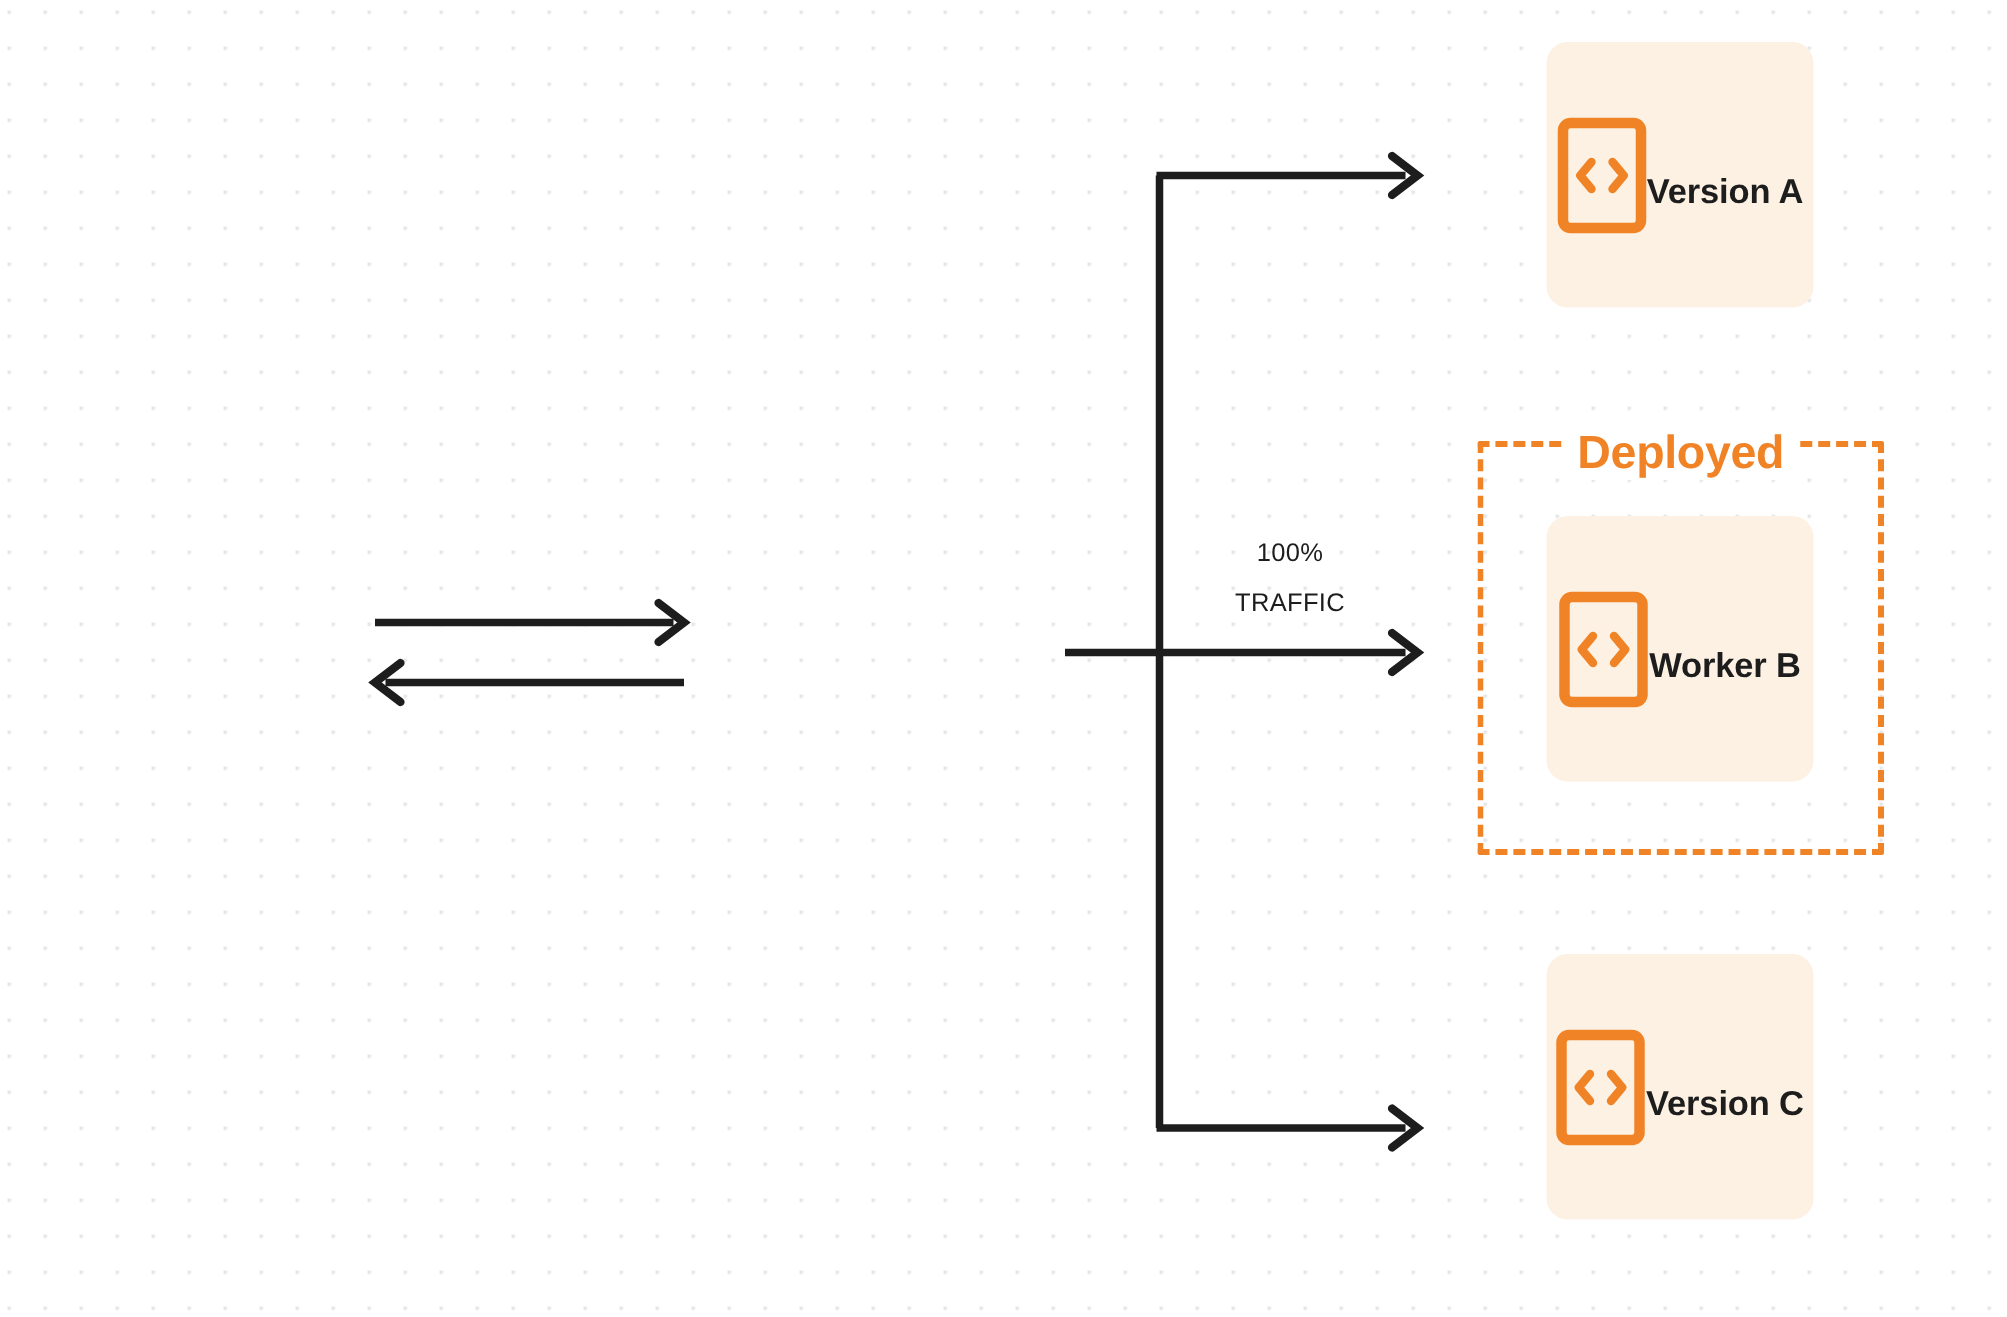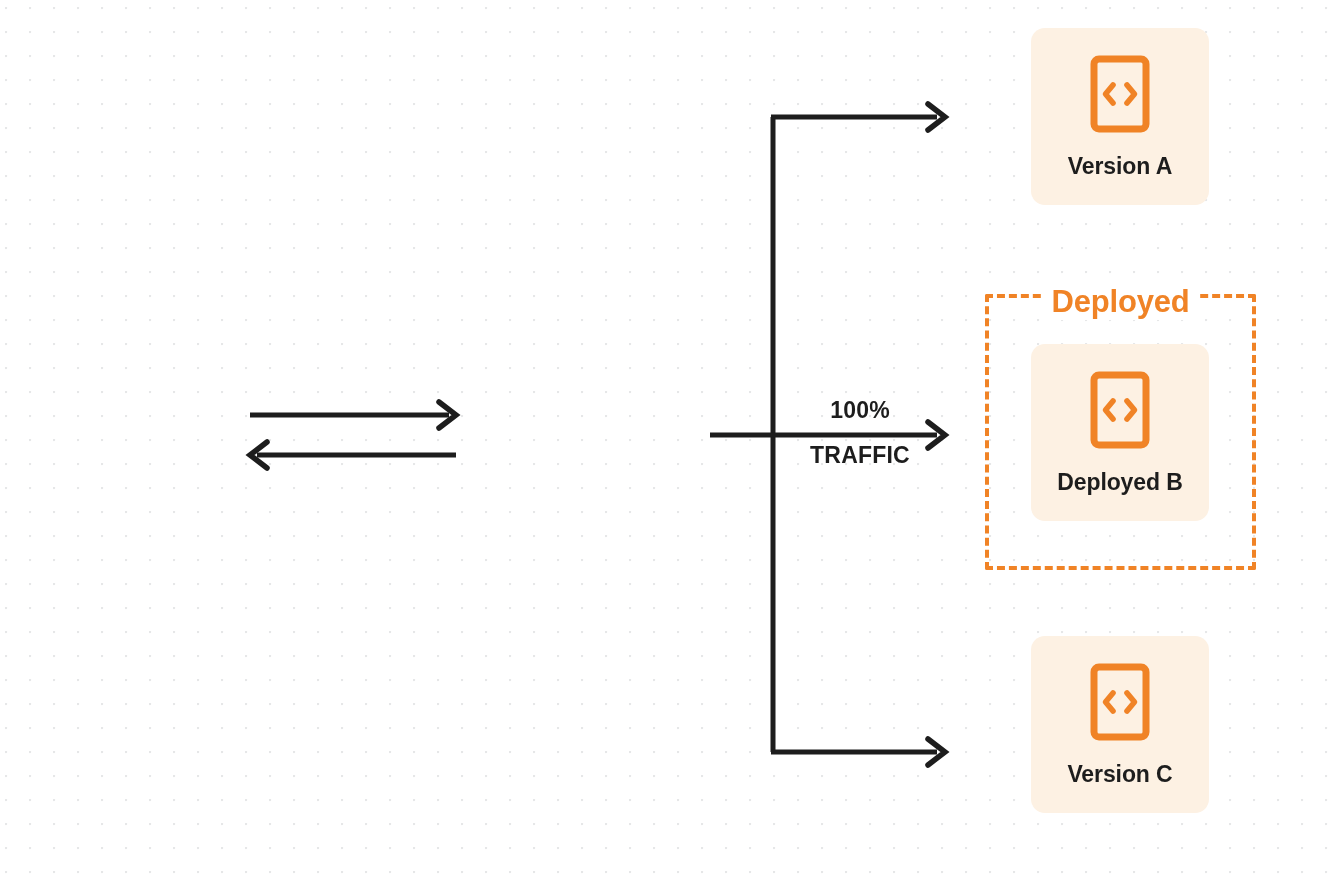--- a/index.html
+++ b/index.html
@@ -23,21 +23,21 @@
     background-image: radial-gradient(circle at 1px 1px, #e6e7e8 1.35px, rgba(255,255,255,0) 1.6px);
     background-size: 24px 24px;
     background-position: 5px 7px;
   }
 
   
   .node {
     position: absolute;
     box-sizing: border-box;
     display: flex;
-    flex-direction: column;
+    flex-direction: row;
     align-items: center;
     justify-content: center;
     border-radius: 14px;
   }
 
   .node-label {
     font-size: 23px;
     font-weight: 700;
     color: #1d1d1d;
     letter-spacing: -0.1px;
@@ -118,25 +118,24 @@
   }
 
   
   #traffic-label {
     position: absolute;
     left: 790px;
     top: 352px;
     width: 140px;
     text-align: center;
     color: #1d1d1d;
-    font-size: 23px;
-    font-weight: 700;
+    font-size: 17px;
+    font-weight: 400;
     line-height: 1.95;
     letter-spacing: 0.2px;
-    margin-top: 36px;
   }
   #traffic-label span { display: block; }
 </style>
 </head>
 <body>
 
 <div id="canvas">
 
   <svg id="connectors" viewBox="0 0 1338 878" width="1338" height="878" aria-hidden="true">
     <defs>
@@ -191,21 +190,21 @@
   </div>
 
   <div class="node version-node" id="version-b-node">
     <span class="icon-wrap">
       <svg width="60" height="78" viewBox="0 0 60 78" aria-hidden="true">
         <rect x="4" y="4" width="52" height="70" rx="5" ry="5" fill="none" stroke="#f08326" stroke-width="7"></rect>
         <path d="M 23 30 L 15.5 39 L 23 48" fill="none" stroke="#f08326" stroke-width="5.6" stroke-linecap="round" stroke-linejoin="round"></path>
         <path d="M 37 30 L 44.5 39 L 37 48" fill="none" stroke="#f08326" stroke-width="5.6" stroke-linecap="round" stroke-linejoin="round"></path>
       </svg>
     </span>
-    <div class="node-label">Deployed B</div>
+    <div class="node-label">Worker B</div>
   </div>
 
   <div id="deployed-group">
     <div id="deployed-label">Deployed</div>
   </div>
 
   <div class="node version-node" id="version-c-node">
     <span class="icon-wrap">
       <svg width="60" height="78" viewBox="0 0 60 78" aria-hidden="true">
         <rect x="4" y="4" width="52" height="70" rx="5" ry="5" fill="none" stroke="#f08326" stroke-width="7"></rect>

